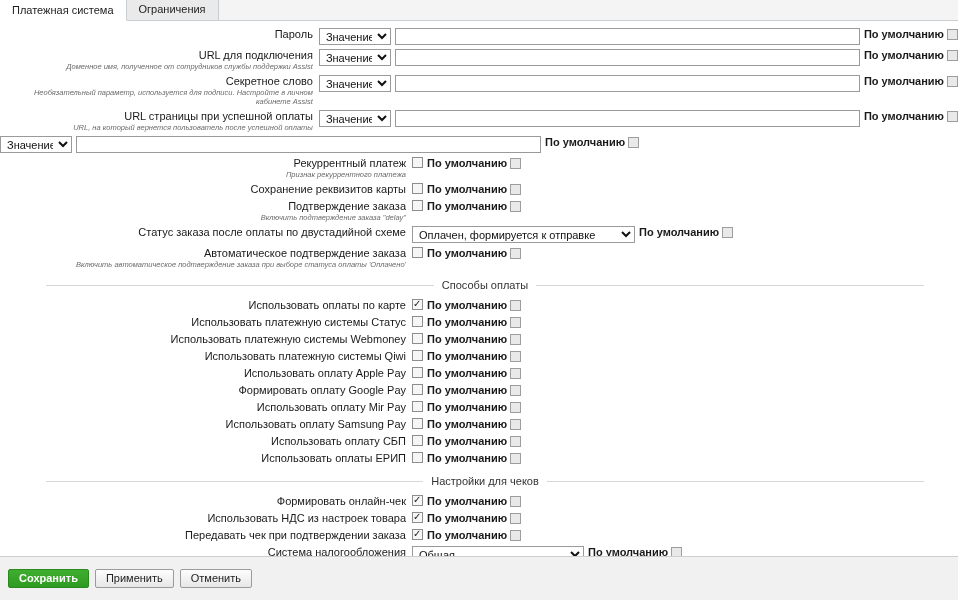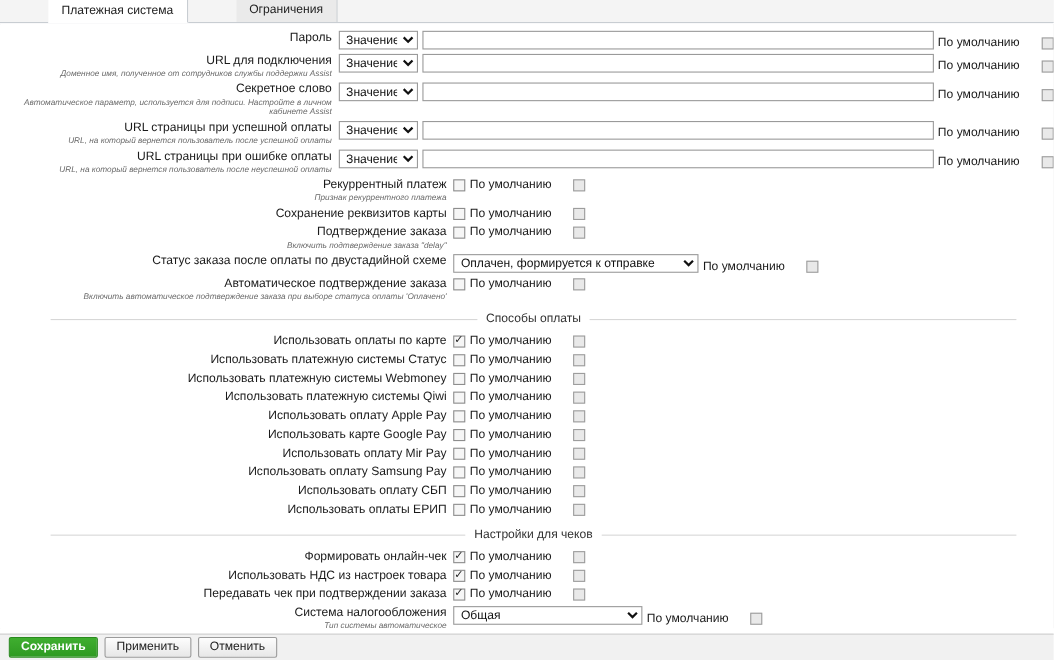--- a/index.html
+++ b/index.html
@@ -26,21 +26,20 @@
   }
   .tab {
     height: 21px;
     line-height: 21px;
     padding: 0 12px;
     font-size: 11px;
     color: #222;
     border-right: 1px solid #c8cdd2;
     cursor: pointer;
     white-space: nowrap;
-    margin-left: 44px;
   }
   .tab.active {
     background: #ffffff;
     font-weight: normal;
     border-bottom: 1px solid #ffffff;
     position: relative;
     top: 1px;
   }
   .tab.inactive {
     background: #eaeaea;
@@ -82,21 +81,21 @@
   }
   .label .hint {
     display: block;
     font-size: 7.5px;
     line-height: 9px;
     color: #6a6a6a;
     font-style: italic;
   }
   .ctrl {
     display: flex;
-    align-items: flex-end;
+    align-items: flex-start;
     gap: 4px;
     flex: 1;
     padding-top: 0px;
   }
 
   select.sel {
     font-family: "Liberation Sans", sans-serif;
     font-size: 11px;
     height: 17px;
     padding: 0 2px;
@@ -113,24 +112,25 @@
     height: 17px;
     border: 1px solid #9a9a9a;
     background: #fff;
     padding: 0 3px;
   }
   input.txt.w465 { width: 465px; }
 
   .defwrap {
     display: flex;
     align-items: center;
-    gap: 20px;
+    gap: 3px;
     font-size: 11px;
     color: #1a1a1a;
     white-space: nowrap;
+    font-weight: bold;
   }
 
   
   .cb {
     width: 11px;
     height: 11px;
     border: 1px solid #8d8d8d;
     background: #f6f6f6;
     display: inline-block;
     position: relative;
@@ -180,21 +180,21 @@
   .section .title {
     font-size: 11px;
     color: #333;
     white-space: nowrap;
   }
 
   
   .footer {
     position: absolute;
     left: 0; right: 0; bottom: 0;
-    height: 24px;
+    height: 44px;
     background: #f1f1f1;
     border-top: 1px solid #cfcfcf;
     display: flex;
     align-items: center;
     gap: 6px;
     padding-left: 8px;
   }
   .btn {
     font-family: "Liberation Sans", sans-serif;
     font-size: 11px;
@@ -273,21 +273,21 @@
         <span class="defwrap">
           <span>По умолчанию</span>
           <span class="cb flat"></span>
         </span>
       </div>
     </div>
 
     <div class="row">
       <div class="label">
         <span>Секретное слово</span>
-        <span class="hint">Автоматическое параметр, используется для подписи. Настройте в личном кабинете Assist</span>
+        <span class="hint">Необязательный параметр, используется для подписи. Настройте в личном кабинете Assist</span>
       </div>
       <div class="ctrl">
         <select class="sel w70">
           <option>Значение</option>
         </select>
         <input class="txt w465" type="text" value="" style="">
         <span class="defwrap">
           <span>По умолчанию</span>
           <span class="cb flat"></span>
         </span>
@@ -305,24 +305,20 @@
         </select>
         <input class="txt w465" type="text" value="" style="">
         <span class="defwrap">
           <span>По умолчанию</span>
           <span class="cb flat"></span>
         </span>
       </div>
     </div>
 
     <div class="row">
-      <div class="label">
-        <span>URL страницы при ошибке оплаты</span>
-        <span class="hint">URL, на который вернется пользователь после неуспешной оплаты</span>
-      </div>
       <div class="ctrl">
         <select class="sel w70">
           <option>Значение</option>
         </select>
         <input class="txt w465" type="text" value="" style="">
         <span class="defwrap">
           <span>По умолчанию</span>
           <span class="cb flat"></span>
         </span>
       </div>
@@ -464,21 +460,21 @@
         <span class="cb"></span>
         <span class="defwrap">
           <span>По умолчанию</span>
           <span class="cb flat"></span>
         </span>
       </div>
     </div>
 
     <div class="row">
       <div class="label">
-        <span>Использовать карте Google Pay</span>
+        <span>Формировать оплату Google Pay</span>
       </div>
       <div class="ctrl">
         <span class="cb"></span>
         <span class="defwrap">
           <span>По умолчанию</span>
           <span class="cb flat"></span>
         </span>
       </div>
     </div>
 

